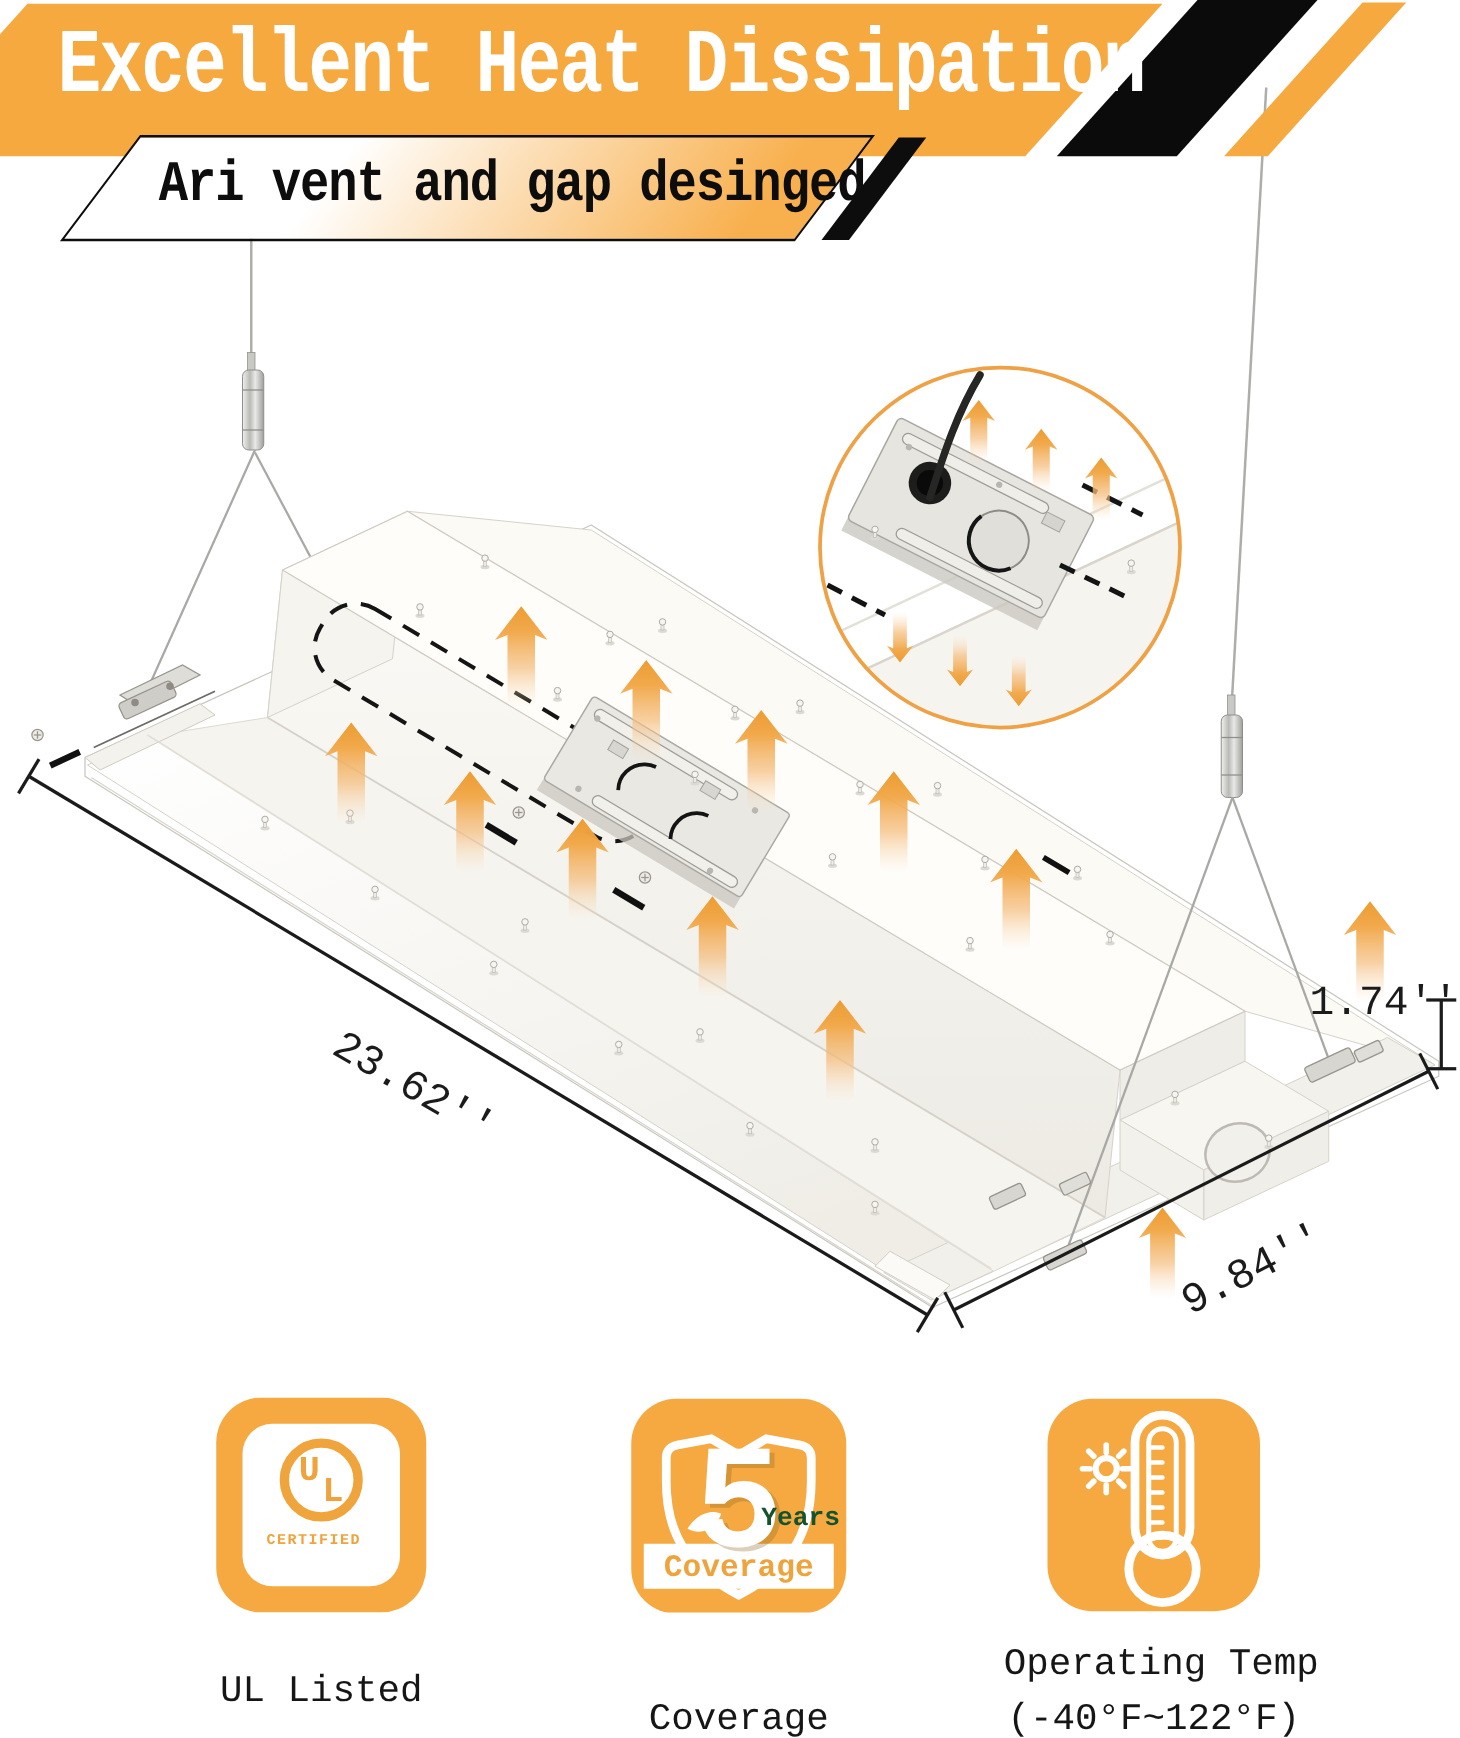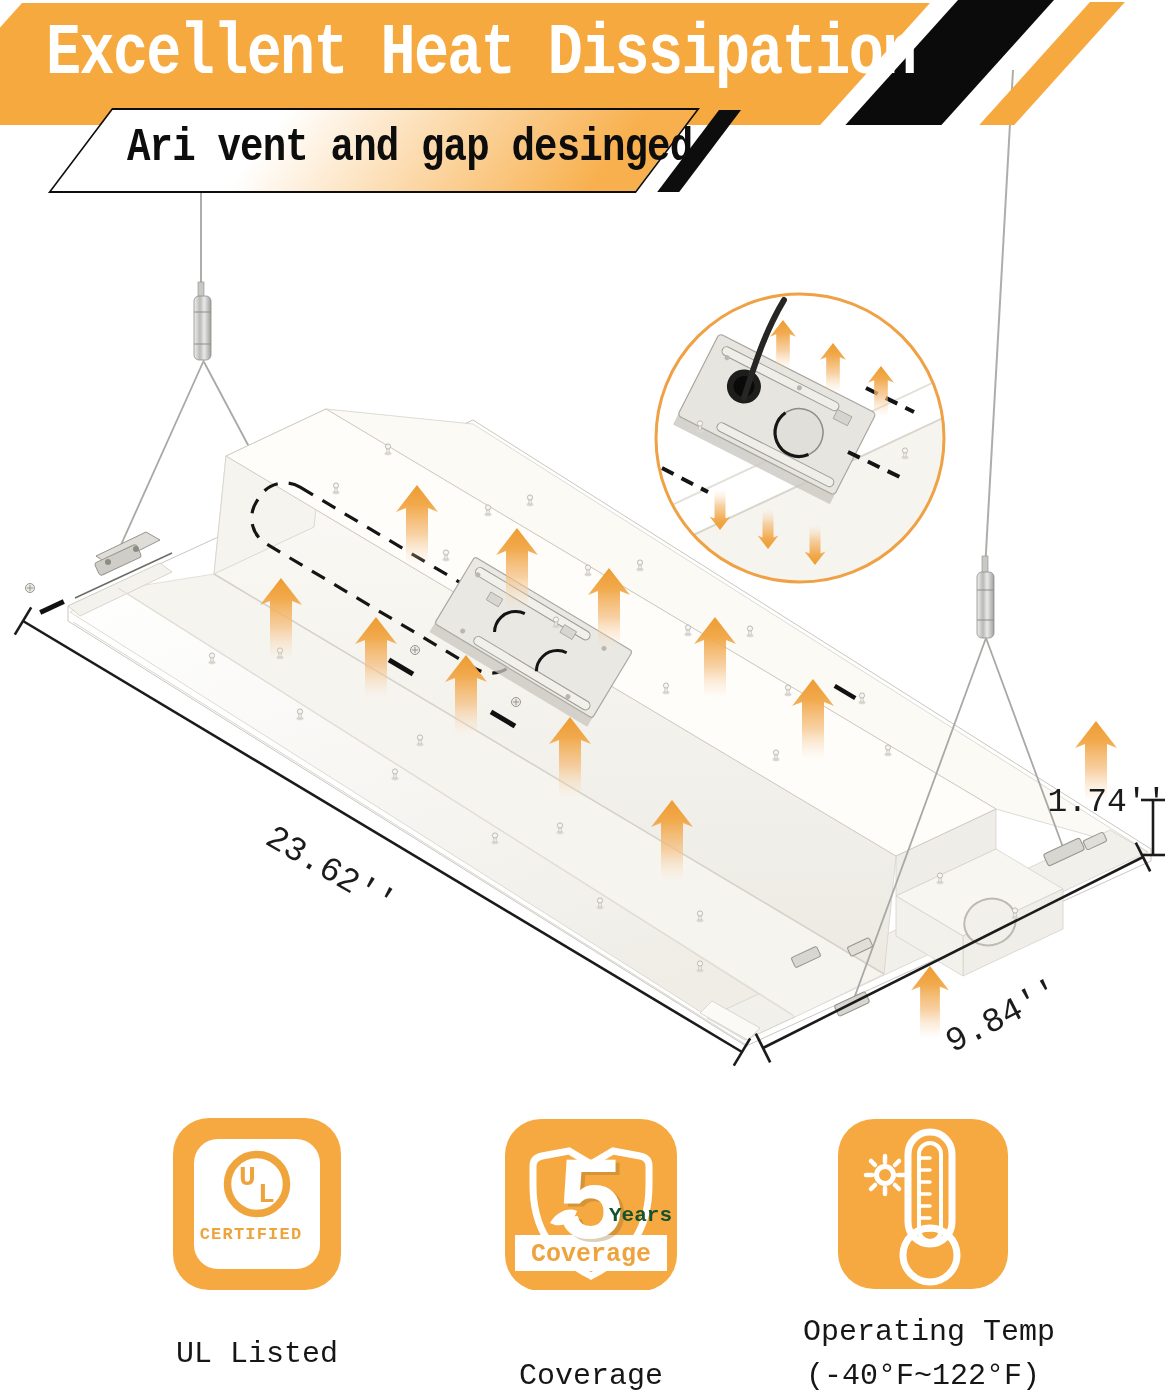--- a/index.html
+++ b/index.html
@@ -281,21 +281,21 @@
   <div class="abs dim" id="dim-height">1.74''</div>
 
   <div class="abs card" id="card-1">
     <svg width="240" height="172" viewBox="0 0 240 172">
       <rect x="36" y="0" width="168" height="172" rx="36" fill="#F5A940"></rect>
       <rect x="57" y="21" width="126" height="130" rx="24" fill="#ffffff"></rect>
       <circle cx="120" cy="66" r="29.5" fill="#ffffff" stroke="#F0A43C" stroke-width="7.5"></circle>
     </svg>
     <span class="badge-text" style="left:102px;top:44px;font-size:28px;">U</span>
     <span class="badge-text" style="left:121px;top:61px;font-size:28px;">L</span>
-    <span class="badge-text" style="left:36px;top:107px;width:156px;text-align:center;font-size:17px;letter-spacing:1.2px;">CERTIFIED</span>
+    <span class="badge-text" style="left:36px;top:107px;width:156px;text-align:center;font-size:12px;letter-spacing:1.2px;">CERTIFIED</span>
     <div class="cap" style="top:213px;line-height:46px;">UL Listed</div>
   </div>
 
   <div class="abs card" id="card-2">
     <svg width="240" height="172" viewBox="0 0 240 172">
       <rect x="34" y="1" width="172" height="172" rx="36" fill="#F5A940"></rect>
       <path d="M62,48 C62,42 66,39 71,38 L98,33 L120,46 L142,33 L169,38 C174,39 178,42 178,48 L178,67 C178,109 161,137 120,158 C79,137 62,109 62,67 Z" fill="none" stroke="#ffffff" stroke-width="7"></path>
       <path d="M79,105 C86,93 98,89 106,93 C102,105 90,111 79,105 Z" fill="#ffffff"></path>
       <rect x="44" y="117" width="152" height="36" fill="#ffffff"></rect>
     </svg>

